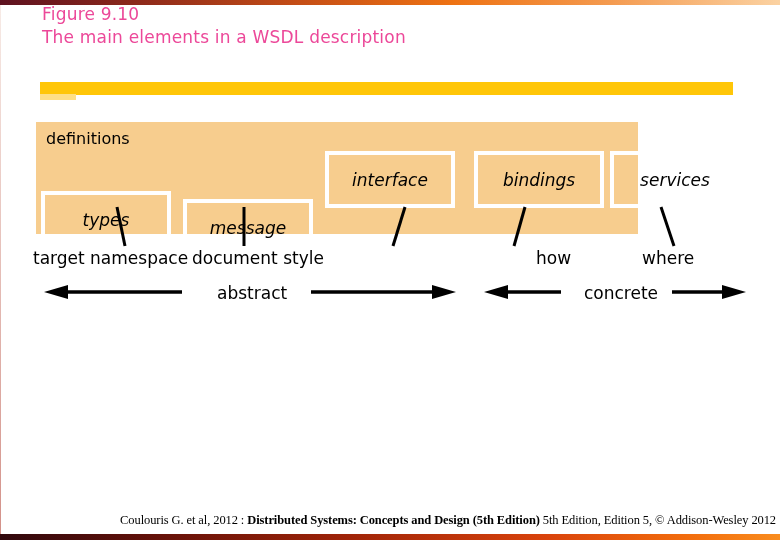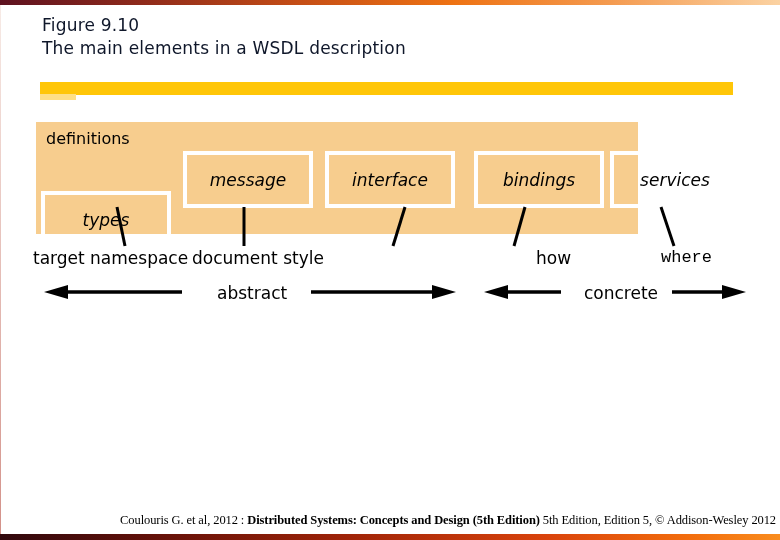--- a/index.html
+++ b/index.html
@@ -13,51 +13,51 @@
   }
   .bottom-bar {
     position:absolute; left:0; top:534px; width:780px; height:6px;
     background:linear-gradient(90deg,#30080d 0%,#641109 20%,#a02408 45%,#d9430c 70%,#f26c0d 88%,#f98c1e 100%);
   }
   .left-edge {
     position:absolute; left:0; top:5px; width:1px; height:529px;
     background:linear-gradient(180deg, rgba(190,90,50,0.12) 0%, rgba(175,55,40,0.55) 100%);
   }
   .title {
-    position:absolute; left:42px; top:14px;
-    color:#0f172a; font-size:17px; line-height:23px; letter-spacing:0.2px;
+    position:absolute; left:42px; top:3px;
+    color:#ec4899; font-size:17px; line-height:23px; letter-spacing:0.2px;
   }
   .yellow-bar { position:absolute; left:40px; top:82px; width:693px; height:13px; background:#ffc608; }
   .yellow-tab { position:absolute; left:40px; top:94px; width:36px; height:6px; background:#fedf86; }
 
   .panel {
     position:absolute; left:36px; top:122px; width:602px; height:112px;
     background:#f7cd8e;
   }
   .panel-label { position:absolute; left:10px; top:7px; font-size:16px; }
   .ebox {
     position:absolute; top:29px; width:130px; height:57px;
     border:4px solid #ffffff; box-sizing:border-box;
     display:flex; align-items:center; justify-content:center;
     font-style:italic; font-size:17px;
   }
   .ebox.b0 { left:5px;margin-top:40px; }
-  .ebox.b1 { left:147px; }
+  .ebox.b1 { left:147px;margin-top:48px; }
   .ebox.b2 { left:289px; }
   .ebox.b3 { left:438px; }
   .ebox.b4 { left:574px; }
 
   .svg-overlay { position:absolute; left:0; top:0; width:780px; height:540px; pointer-events:none; }
 
   .annot { position:absolute; top:248px; font-size:17px; white-space:nowrap; }
   .annot.a0 { left:33px; }
   .annot.a1 { left:192px; }
   .annot.a2 { left:327px; }
   .annot.a3 { left:501px;margin-left:35px; }
-  .annot.a4 { left:661px;font-family:Liberation Mono, monospace; }
+  .annot.a4 { left:642px; }
 
   .span-label { position:absolute; top:283px; font-size:17px; white-space:nowrap; }
   .span-label.s0 { left:217px;text-align:right; }
   .span-label.s1 { left:584px; }
 
   .citation {
     position:absolute; right:4px; top:513px; white-space:nowrap;
     font-family:"Liberation Serif", serif; font-size:12.5px; letter-spacing:-0.1px;
   }
   .citation b { font-weight:bold; }

